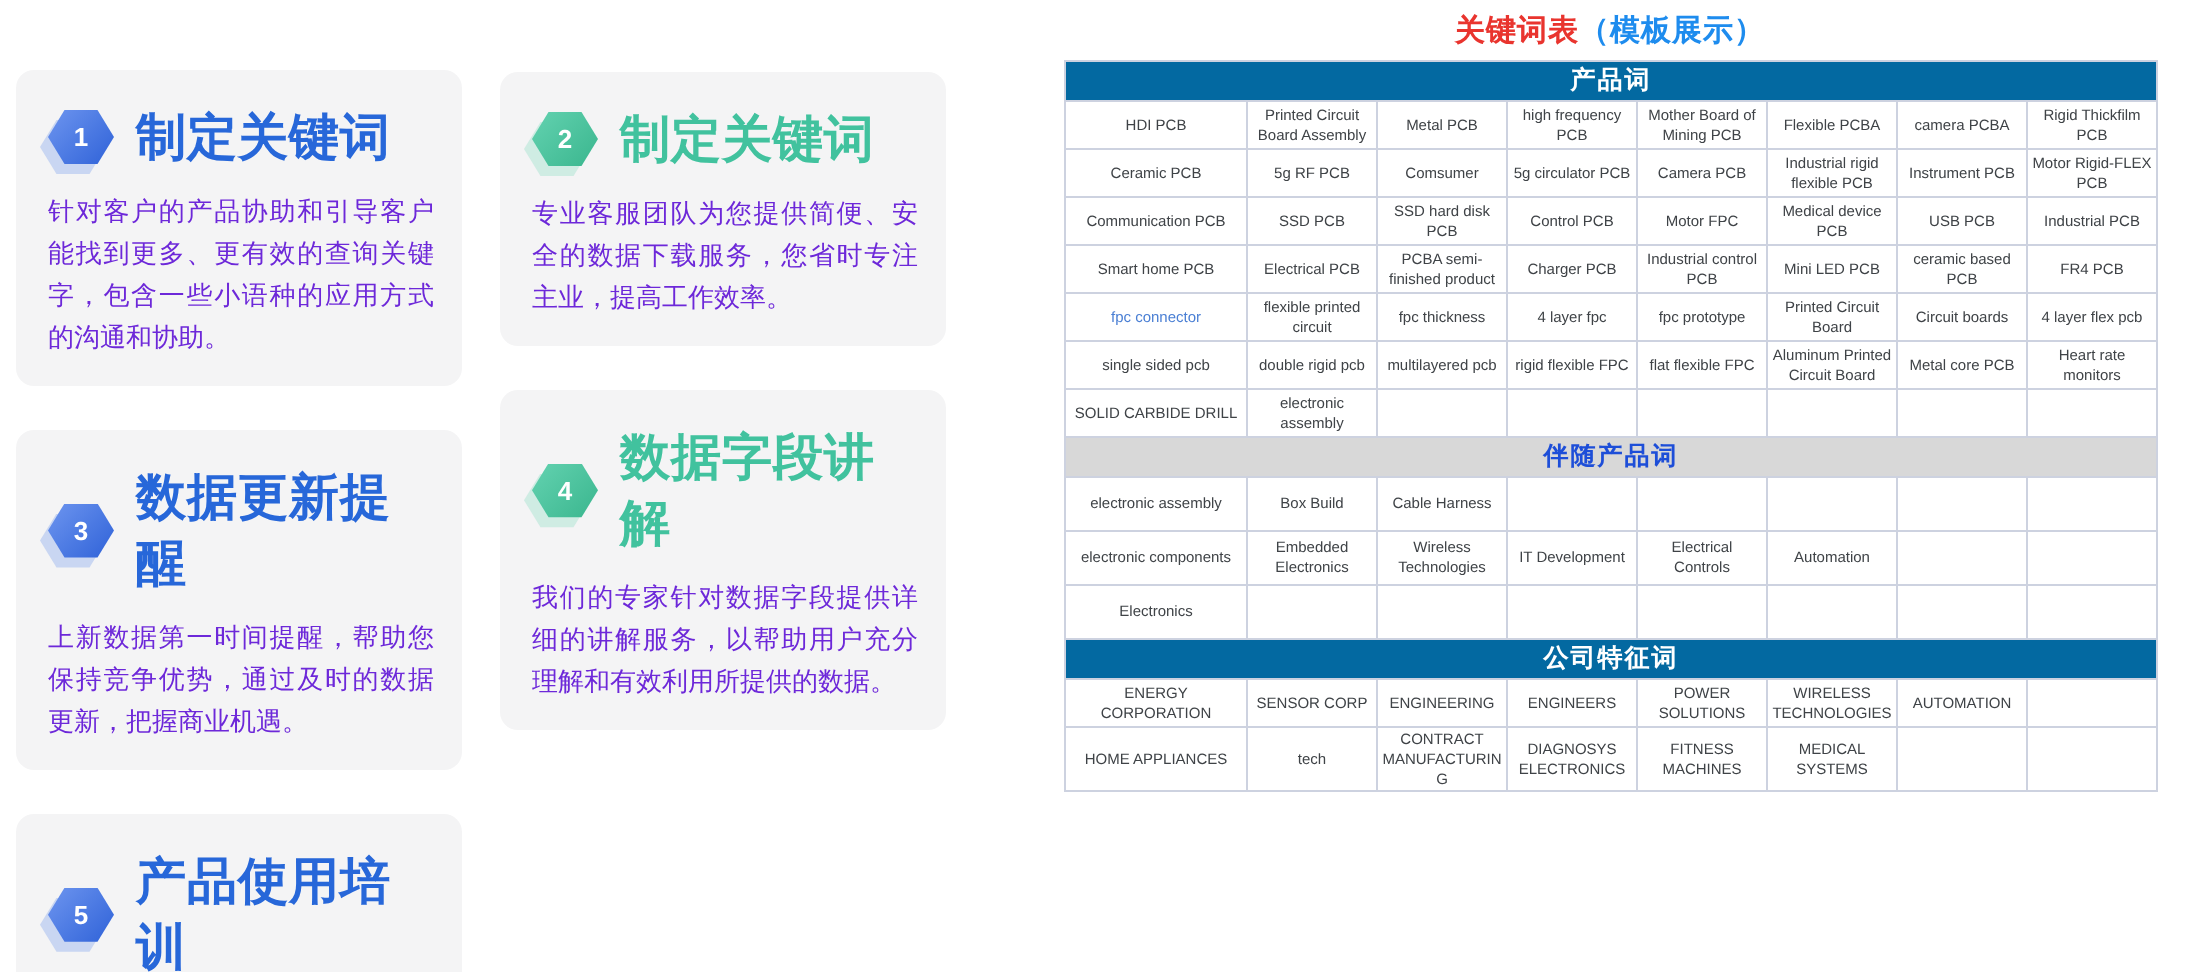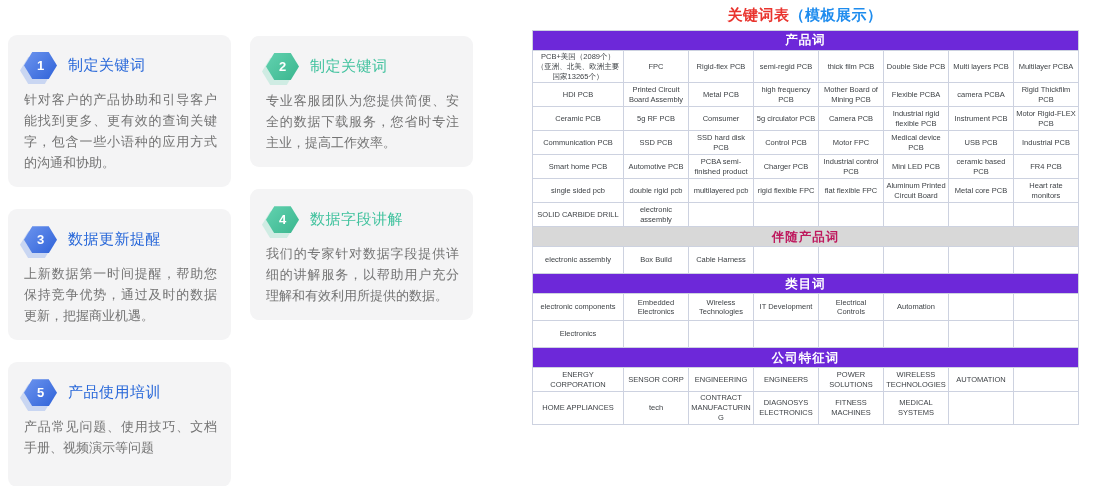--- a/index.html
+++ b/index.html
@@ -15,40 +15,40 @@
   .badge { position:relative; width:33px; height:27px; flex:0 0 auto; }
   .hex, .hex-shadow { position:absolute; width:33px; height:27px;
     clip-path:polygon(25% 0,75% 0,100% 50%,75% 100%,25% 100%,0 50%); }
   .hex-shadow { left:-4px; top:5px; opacity:.5; }
   .hex { display:flex; align-items:center; justify-content:center;
     color:#fff; font-size:13px; font-weight:bold; }
   .badge.blue  .hex { background:linear-gradient(135deg,#6d95ef 0%,#2f62d8 100%); }
   .badge.blue  .hex-shadow { background:#9db8ef; }
   .badge.green .hex { background:linear-gradient(135deg,#63d2b0 0%,#3ab68e 100%); }
   .badge.green .hex-shadow { background:#a9e3d2; }
-  .card-title { font-size:15px; font-weight:normal; letter-spacing:.5px;text-align:center; }
+  .card-title { font-size:25px; font-weight:bold; letter-spacing:.5px; }
   .card-title.blue  { color:#2767d9; }
   .card-title.green { color:#41c29e; }
-  .card-desc { font-size:13px; line-height:1.62; color:#737373; text-align:justify; }
+  .card-desc { font-size:13px; line-height:1.62; color:#6d28d9; text-align:justify; }
 
   
   .table-wrap { position:absolute; left:532px; top:6px; width:546px; }
   .tbl-title { text-align:center; font-size:15px; font-weight:bold; margin-bottom:5px; letter-spacing:.5px; }
   .t-red  { color:#e9342e; }
   .t-blue { color:#1e8cee; }
   table { border-collapse:collapse; table-layout:fixed; width:100%; }
   col.c-first { width:91px; } col.c-std { width:65px; }
   td { border:1px solid #cdd2e0; text-align:center; vertical-align:middle;
        padding:1px 2px; color:#3f4347; font-size:7.5px; line-height:1.3;
        word-wrap:break-word; }
   tr.compact td { height:24px; }
   tr.roomy   td { height:27px; }
   td.band { height:20px; font-size:12.5px; font-weight:bold; letter-spacing:1px; border-color:#cdd2e0; }
-  td.band.dark  { background:#6d28d9; color:#ffffff; }
-  td.band.light { background:#d8d8d8; color:#be185d; }
+  td.band.dark  { background:#0369a1; color:#ffffff; }
+  td.band.light { background:#d8d8d8; color:#1d4ed8; }
   td.link { color:#4a7fd4; cursor:pointer; }
 </style>
 </head>
 <body>
 
 <div class="left-panel">
   <div class="card-col">
     <div class="card">
       <div class="card-head">
         <span class="badge blue">
@@ -115,30 +115,20 @@
         <col class="c-std">
         <col class="c-std">
       <col class="c-std">
         <col class="c-std">
         <col class="c-std">
         <col class="c-std">
     </colgroup>
     <tbody>
         <tr>
           <td colspan="8" class="band dark">产品词</td>
-        </tr>
-        <tr class="compact">
-          <td>PCB+美国（2089个）（亚洲、北美、欧洲主要国家13265个）</td>
-          <td>FPC</td>
-          <td>Rigid-flex PCB</td>
-          <td>semi-regid PCB</td>
-          <td>thick film PCB</td>
-          <td>Double Side PCB</td>
-          <td>Multi layers PCB</td>
-          <td>Multilayer PCBA</td>
         </tr>
         <tr class="compact">
           <td>HDI PCB</td>
           <td>Printed Circuit Board Assembly</td>
           <td>Metal PCB</td>
           <td>high frequency PCB</td>
           <td>Mother Board of Mining PCB</td>
           <td>Flexible PCBA</td>
           <td>camera PCBA</td>
           <td>Rigid Thickfilm PCB</td>
@@ -158,27 +148,37 @@
           <td>SSD PCB</td>
           <td>SSD hard disk PCB</td>
           <td>Control PCB</td>
           <td>Motor FPC</td>
           <td>Medical device PCB</td>
           <td>USB PCB</td>
           <td>Industrial PCB</td>
         </tr>
         <tr class="compact">
           <td>Smart home PCB</td>
-          <td>Automotive PCB</td>
+          <td>Electrical PCB</td>
           <td>PCBA semi-finished product</td>
           <td>Charger PCB</td>
           <td>Industrial control PCB</td>
           <td>Mini LED PCB</td>
           <td>ceramic based PCB</td>
           <td>FR4 PCB</td>
+        </tr>
+        <tr class="compact">
+          <td class="link">fpc connector</td>
+          <td>flexible printed circuit</td>
+          <td>fpc thickness</td>
+          <td>4 layer fpc</td>
+          <td>fpc prototype</td>
+          <td>Printed Circuit Board</td>
+          <td>Circuit boards</td>
+          <td>4 layer flex pcb</td>
         </tr>
         <tr class="compact">
           <td>single sided pcb</td>
           <td>double rigid pcb</td>
           <td>multilayered pcb</td>
           <td>rigid flexible FPC</td>
           <td>flat flexible FPC</td>
           <td>Aluminum Printed Circuit Board</td>
           <td>Metal core PCB</td>
           <td>Heart rate monitors</td>
@@ -199,23 +199,20 @@
         <tr class="roomy">
           <td>electronic assembly</td>
           <td>Box Build</td>
           <td>Cable Harness</td>
           <td></td>
           <td></td>
           <td></td>
           <td></td>
           <td></td>
         </tr>
-        <tr>
-          <td colspan="8" class="band dark">类目词</td>
-        </tr>
         <tr class="roomy">
           <td>electronic components</td>
           <td>Embedded Electronics</td>
           <td>Wireless Technologies</td>
           <td>IT Development</td>
           <td>Electrical Controls</td>
           <td>Automation</td>
           <td></td>
           <td></td>
         </tr>

